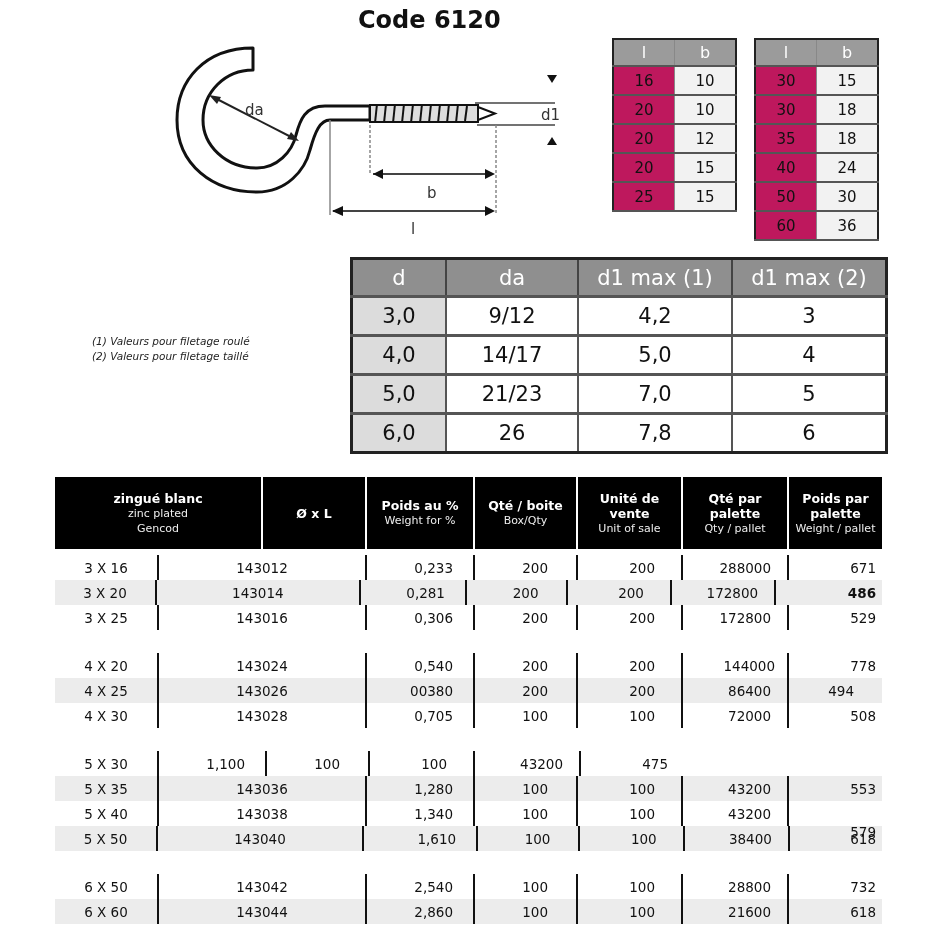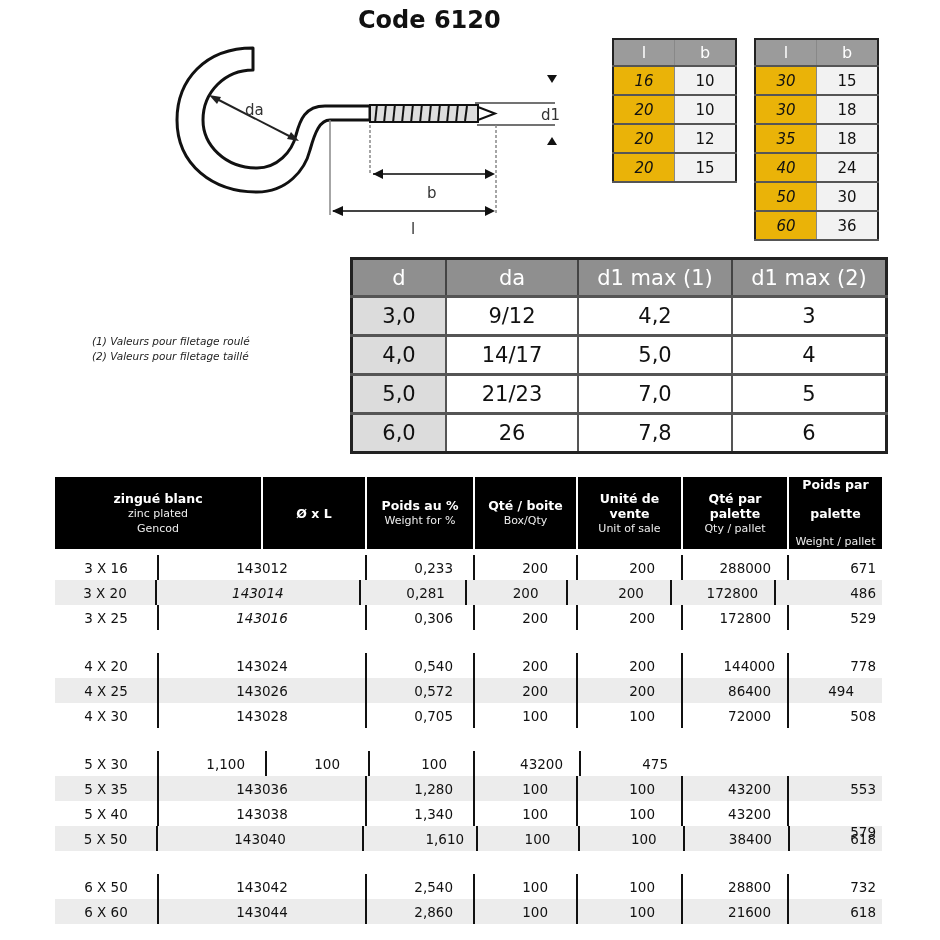--- a/index.html
+++ b/index.html
@@ -6,38 +6,38 @@
   body { width:940px; height:940px; position:relative; overflow:hidden; font-family:"DejaVu Sans", sans-serif; color:#111; }
 
   .title { position:absolute; left:358px; top:6px; font-family:"DejaVu Sans", sans-serif; font-weight:bold; font-size:24px; letter-spacing:0px; color:#111; }
 
   #diagram { position:absolute; left:165px; top:20px; width:400px; height:225px; }
 
   
   .lb { position:absolute; border:2px solid #222; border-collapse:collapse; font-family:"DejaVu Sans", sans-serif; }
   .lb td, .lb th { width:60px; height:27px; text-align:center; font-size:15px; padding:0; border-bottom:2px solid #555; border-right:1px solid #888; }
   .lb th { background:#9b9b9b; color:#fff; font-weight:normal; height:25px; font-size:16px; }
-  .lb td.c1 { background:#eab308;font-style:italic; }
+  .lb td.c1 { background:#be185d; }
   .lb td.c2 { background:#f2f2f2; }
   #lb1 { left:612px; top:38px; }
   #lb2 { left:754px; top:38px; }
 
   
   #dtable { position:absolute; left:350px; top:257px; border:3px solid #222; border-collapse:collapse; font-family:"DejaVu Sans", sans-serif; }
   #dtable th { background:#8f8f8f; color:#fff; font-weight:normal; font-size:21px; height:35px; padding:0; border-right:2px solid #444; }
   #dtable td { font-size:21px; height:36px; text-align:center; padding:0; border-top:3px solid #555; border-right:2px solid #555; background:#fff; }
   #dtable td.dcol { background:#dcdcdc; }
 
   .note { position:absolute; left:92px; font-style:italic; font-size:10.5px; color:#222; }
 
   
   #main { position:absolute; left:55px; top:477px; width:827px; }
   .hdr { display:flex; height:72px; }
   .hcell { background:#000; color:#fff; display:flex; flex-direction:column; justify-content:center; align-items:center; text-align:center; font-size:12px; line-height:15px; border-right:2px solid #fff; box-sizing:border-box; }
-  .hcell:last-child { border-right:none;justify-content:space-between; }
+  .hcell:last-child { border-right:none; }
   .hcell .b { font-weight:bold; font-size:12.5px; }
   .hcell .n { font-size:11px; color:#eee; }
   .row { display:flex; height:25px; align-items:center; font-size:13.5px; }
   .row.shade { background:#ececec; }
   .cell { box-sizing:border-box; height:100%; display:flex; align-items:center; }
   .sep { border-right:2px solid #111; }
   .gap { height:23px; }
 </style>
 </head>
 <body>
@@ -107,20 +107,24 @@
         <td class="c2">10</td>
       </tr>
     <tr>
         <td class="c1">20</td>
         <td class="c2">12</td>
       </tr>
     <tr>
         <td class="c1">20</td>
         <td class="c2">15</td>
       </tr>
+    <tr>
+        <td class="c1">25</td>
+        <td class="c2">15</td>
+      </tr>
   </tbody>
 </table>
 
 <table class="lb" id="lb2">
   <thead>
       <tr>
     <th>l</th>
     <th>b</th>
   </tr>
     </thead>
@@ -232,50 +236,50 @@
         <div class="cell sep" style="width: 104px; justify-content: center; padding-left: 0px; padding-right: 0px;">3 X 16</div>
         <div class="cell sep" style="width: 208px; justify-content: center; padding-left: 0px; padding-right: 0px;">143012</div>
         <div class="cell sep" style="width: 108px; justify-content: flex-end; padding-left: 0px; padding-right: 20px;">0,233</div>
         <div class="cell sep" style="width: 103px; justify-content: flex-end; padding-left: 0px; padding-right: 28px;">200</div>
         <div class="cell sep" style="width: 105px; justify-content: flex-end; padding-left: 0px; padding-right: 26px;">200</div>
         <div class="cell sep" style="width: 106px; justify-content: flex-end; padding-left: 0px; padding-right: 16px;">288000</div>
         <div class="cell" style="width: 93px; justify-content: flex-end; padding-left: 0px; padding-right: 6px;">671</div>
       </div>
       <div class="row shade">
         <div class="cell sep" style="width: 104px; justify-content: center; padding-left: 0px; padding-right: 0px; border-right-color: rgb(17, 17, 17);">3 X 20</div>
-        <div class="cell sep" style="width: 208px; justify-content: center; padding-left: 0px; padding-right: 0px; border-right-color: rgb(17, 17, 17); font-style: italic;">143014</div>
+        <div class="cell sep" style="width: 208px; justify-content: center; padding-left: 0px; padding-right: 0px; border-right-color: rgb(17, 17, 17);">143014</div>
         <div class="cell sep" style="width: 108px; justify-content: flex-end; padding-left: 0px; padding-right: 20px; border-right-color: rgb(17, 17, 17);">0,281</div>
         <div class="cell sep" style="width: 103px; justify-content: flex-end; padding-left: 0px; padding-right: 28px; border-right-color: rgb(17, 17, 17);">200</div>
         <div class="cell sep" style="width: 105px; justify-content: flex-end; padding-left: 0px; padding-right: 26px; border-right-color: rgb(17, 17, 17);">200</div>
         <div class="cell sep" style="width: 106px; justify-content: flex-end; padding-left: 0px; padding-right: 16px; border-right-color: rgb(17, 17, 17);">172800</div>
-        <div class="cell" style="width: 108px; justify-content: flex-end; padding-left: 0px; padding-right: 6px;">486</div>
+        <div class="cell" style="width: 108px; justify-content: flex-end; padding-left: 0px; padding-right: 6px; font-weight: bold;">486</div>
       </div>
       <div class="row">
         <div class="cell sep" style="width: 104px; justify-content: center; padding-left: 0px; padding-right: 0px;">3 X 25</div>
-        <div class="cell sep" style="width: 208px; justify-content: center; padding-left: 0px; padding-right: 0px; font-style: italic;">143016</div>
+        <div class="cell sep" style="width: 208px; justify-content: center; padding-left: 0px; padding-right: 0px;">143016</div>
         <div class="cell sep" style="width: 108px; justify-content: flex-end; padding-left: 0px; padding-right: 20px;">0,306</div>
         <div class="cell sep" style="width: 103px; justify-content: flex-end; padding-left: 0px; padding-right: 28px;">200</div>
         <div class="cell sep" style="width: 105px; justify-content: flex-end; padding-left: 0px; padding-right: 26px;">200</div>
         <div class="cell sep" style="width: 106px; justify-content: flex-end; padding-left: 0px; padding-right: 16px;">172800</div>
         <div class="cell" style="width: 93px; justify-content: flex-end; padding-left: 0px; padding-right: 6px;">529</div>
       </div>
       <div class="gap" style="height: 23px;"></div>
       <div class="row">
         <div class="cell sep" style="width: 104px; justify-content: center; padding-left: 0px; padding-right: 0px;">4 X 20</div>
         <div class="cell sep" style="width: 208px; justify-content: center; padding-left: 0px; padding-right: 0px;">143024</div>
         <div class="cell sep" style="width: 108px; justify-content: flex-end; padding-left: 0px; padding-right: 20px;">0,540</div>
         <div class="cell sep" style="width: 103px; justify-content: flex-end; padding-left: 0px; padding-right: 28px;">200</div>
         <div class="cell sep" style="width: 105px; justify-content: flex-end; padding-left: 0px; padding-right: 26px;">200</div>
         <div class="cell sep" style="width: 106px; justify-content: flex-end; padding-left: 0px; padding-right: 12px;">144000</div>
         <div class="cell" style="width: 93px; justify-content: flex-end; padding-left: 0px; padding-right: 6px;">778</div>
       </div>
       <div class="row shade">
         <div class="cell sep" style="width: 104px; justify-content: center; padding-left: 0px; padding-right: 0px; border-right-color: rgb(17, 17, 17);">4 X 25</div>
         <div class="cell sep" style="width: 208px; justify-content: center; padding-left: 0px; padding-right: 0px; border-right-color: rgb(17, 17, 17);">143026</div>
-        <div class="cell sep" style="width: 108px; justify-content: flex-end; padding-left: 0px; padding-right: 20px; border-right-color: rgb(17, 17, 17);">0,572</div>
+        <div class="cell sep" style="width: 108px; justify-content: flex-end; padding-left: 0px; padding-right: 20px; border-right-color: rgb(17, 17, 17);">00380</div>
         <div class="cell sep" style="width: 103px; justify-content: flex-end; padding-left: 0px; padding-right: 28px; border-right-color: rgb(17, 17, 17);">200</div>
         <div class="cell sep" style="width: 105px; justify-content: flex-end; padding-left: 0px; padding-right: 26px; border-right-color: rgb(17, 17, 17);">200</div>
         <div class="cell sep" style="width: 106px; justify-content: flex-end; padding-left: 0px; padding-right: 16px; border-right-color: rgb(17, 17, 17);">86400</div>
         <div class="cell" style="width: 71px; justify-content: flex-end; padding-left: 0px; padding-right: 6px;">494</div>
       </div>
       <div class="row">
         <div class="cell sep" style="width: 104px; justify-content: center; padding-left: 0px; padding-right: 0px;">4 X 30</div>
         <div class="cell sep" style="width: 208px; justify-content: center; padding-left: 0px; padding-right: 0px;">143028</div>
         <div class="cell sep" style="width: 108px; justify-content: flex-end; padding-left: 0px; padding-right: 20px;">0,705</div>
         <div class="cell sep" style="width: 103px; justify-content: flex-end; padding-left: 0px; padding-right: 28px;">100</div>
@@ -306,21 +310,21 @@
         <div class="cell sep" style="width: 208px; justify-content: center; padding-left: 0px; padding-right: 0px;">143038</div>
         <div class="cell sep" style="width: 108px; justify-content: flex-end; padding-left: 0px; padding-right: 20px;">1,340</div>
         <div class="cell sep" style="width: 103px; justify-content: flex-end; padding-left: 0px; padding-right: 28px;">100</div>
         <div class="cell sep" style="width: 105px; justify-content: flex-end; padding-left: 0px; padding-right: 26px;">100</div>
         <div class="cell sep" style="width: 106px; justify-content: flex-end; padding-left: 0px; padding-right: 16px;">43200</div>
         <div class="cell" style="width: 93px; justify-content: flex-end; padding-left: 0px; padding-right: 6px; margin-top: 36px;">579</div>
       </div>
       <div class="row shade">
         <div class="cell sep" style="width: 104px; justify-content: center; padding-left: 0px; padding-right: 0px; border-right-color: rgb(17, 17, 17);">5 X 50</div>
         <div class="cell sep" style="width: 208px; justify-content: center; padding-left: 0px; padding-right: 0px; border-right-color: rgb(17, 17, 17);">143040</div>
-        <div class="cell sep" style="width: 115px; justify-content: flex-end; padding-left: 0px; padding-right: 12px; border-right-color: rgb(17, 17, 17);">1,610</div>
+        <div class="cell sep" style="width: 115px; justify-content: flex-end; padding-left: 0px; padding-right: 20px; border-right-color: rgb(17, 17, 17);">1,610</div>
         <div class="cell sep" style="width: 103px; justify-content: flex-end; padding-left: 0px; padding-right: 28px; border-right-color: rgb(17, 17, 17);">100</div>
         <div class="cell sep" style="width: 105px; justify-content: flex-end; padding-left: 0px; padding-right: 26px; border-right-color: rgb(17, 17, 17);">100</div>
         <div class="cell sep" style="width: 106px; justify-content: flex-end; padding-left: 0px; padding-right: 16px; border-right-color: rgb(17, 17, 17);">38400</div>
         <div class="cell" style="width: 93px; justify-content: flex-end; padding-left: 0px; padding-right: 6px;">618</div>
       </div>
       <div class="gap" style="height: 23px;"></div>
       <div class="row">
         <div class="cell sep" style="width: 104px; justify-content: center; padding-left: 0px; padding-right: 0px;">6 X 50</div>
         <div class="cell sep" style="width: 208px; justify-content: center; padding-left: 0px; padding-right: 0px;">143042</div>
         <div class="cell sep" style="width: 108px; justify-content: flex-end; padding-left: 0px; padding-right: 20px;">2,540</div>

